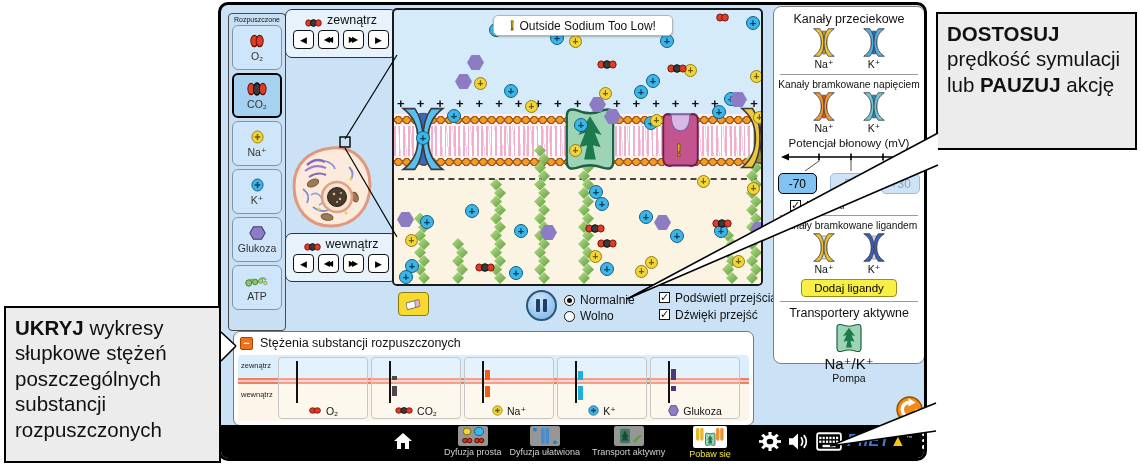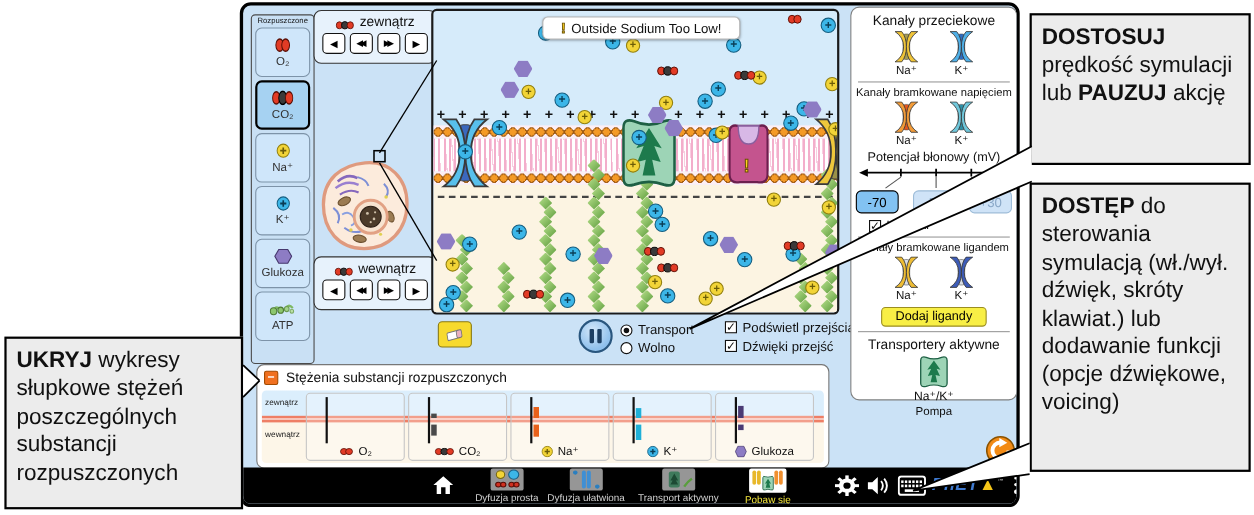--- a/index.html
+++ b/index.html
@@ -573,21 +573,21 @@
             </g>
           </svg></span>
     </button>
     <button id="pause-btn">
         <i></i>
         <i></i>
       </button>
     <div id="speed-radios">
         <div class="radio-row">
           <span class="radio on"></span>
-          <span>Transport</span>
+          <span>Normalnie</span>
         </div>
         <div class="radio-row">
           <span class="radio"></span>
           <span>Wolno</span>
         </div>
       </div>
     <div id="transition-checks">
         <div class="check-row">
           <span class="checkbox">✓</span>
           <span>Podświetl przejścia</span>
@@ -763,40 +763,40 @@
       </div>
       <button id="add-ligands">Dodaj ligandy</button>
       <div class="rp-sep"></div>
       <div class="rp-title">Transportery aktywne</div>
       <div class="rp-trow">
         <div class="rp-tr">
           <span class="pi2"><svg viewBox="0 0 30 34" width="100%" height="100%" preserveAspectRatio="none">
                 <path d="M3,6 Q3,1.5 8,3 Q15,6 22,3 Q27,1.5 27,6 L27,28 Q27,32.5 22,31 Q15,28.5 8,31 Q3,32.5 3,28 Z" fill="#9dd4b6" stroke="#1e6044" stroke-width="1.2"></path>
    <path d="M15,6 L21,15 L17.5,14 L20.5,21 L16.5,20 L18,27 L12,27 L13.5,20 L9.5,21 L12.5,14 L9,15 Z" fill="#1d7a4c"></path>
               </svg></span>
-          <span class="l1" style="font-size:11px;">Na⁺/K⁺</span>
+          <span class="l1" style="font-size:15px;">Na⁺/K⁺</span>
           <span style="font-size:10.5px;">Pompa</span>
         </div>
       </div>
     </div>
 
     <button id="reset-btn">
       <span style="display:block;width:27px;height:27px;"><svg viewBox="0 0 26 26" width="100%" height="100%" preserveAspectRatio="none">
             <circle cx="13" cy="13" r="12" fill="#f28b15" stroke="#8a5200" stroke-width="1.4"></circle>
             <path d="M13,6 a7,7 0 1 0 7,7" stroke="#fff" stroke-width="3.4" fill="none"></path>
             <polygon points="12,2.2 12,10.2 19,6.2" fill="#fff"></polygon>
           </svg></span>
     </button>
 
     <div id="navbar">
       <span id="home-btn"><svg viewBox="0 0 20 18" width="100%" height="100%" preserveAspectRatio="none">
             <path d="M10,1 L19,9 L16,9 L16,17 L12,17 L12,11 L8,11 L8,17 L4,17 L4,9 L1,9 Z" fill="#fff"></path>
           </svg></span>
       <div id="nav-tabs">
-          <div class="tab" style="margin-left: 4px;">
+          <div class="tab" style="margin-left: 16px;">
             <span class="thumb">
               <svg viewBox="0 0 30 22" width="100%" height="100%" preserveAspectRatio="none">
                 <circle cx="9" cy="6" r="3.8" fill="#f2d437" stroke="#7a6a10" stroke-width="1"></circle>
                 <circle cx="21" cy="6" r="4.6" fill="#3cb6e8" stroke="#1a5f86" stroke-width="1"></circle>
                 <circle cx="7" cy="16" r="2.4" fill="#d03020" stroke="#5a0d06" stroke-width="1"></circle>
                 <circle cx="11.5" cy="16" r="2.4" fill="#d03020" stroke="#5a0d06" stroke-width="1"></circle>
                 <circle cx="19" cy="16" r="2.4" fill="#d03020" stroke="#5a0d06" stroke-width="1"></circle>
                 <circle cx="23.5" cy="16" r="2.4" fill="#d03020" stroke="#5a0d06" stroke-width="1"></circle>
               </svg>
             </span>
@@ -872,21 +872,20 @@
       <span id="phet-brand"><span>PhET</span><span class="spark">▲</span><sup>™</sup></span>
       <span id="dots-menu">
           <i></i>
           <i></i>
           <i></i>
         </span>
     </div>
   </div>
 
   <div class="callout" id="callout-speed"><span class="co-text"><b>DOSTOSUJ</b><span> prędkość symulacji lub </span><b>PAUZUJ</b><span> akcję</span></span></div>
-  <div class="callout" id="callout-access"><span class="co-text"><b>DOSTĘP</b><span> do sterowania symulacją (wł./wył. dźwięk, skróty klawiat.) lub dodawanie funkcji (opcje dźwiękowe, voicing)</span></span></div>
   <div class="callout" id="callout-hide"><span class="co-text"><b>UKRYJ</b><span> wykresy słupkowe stężeń poszczególnych substancji rozpuszczonych</span></span></div>
 
   <svg id="leaders" width="1140" height="468">
     <polygon points="938,133 627,299 938,165" fill="#fff"></polygon>
     <path d="M627,299 L938,133 M627,299 L938,165" stroke="#000" stroke-width="1.6" fill="none"></path>
     <polygon points="936,403 830,446 936,431" fill="#fff"></polygon>
     <path d="M830,446 L936,403 M830,446 L936,431" stroke="#000" stroke-width="1.6" fill="none"></path>
     <polygon points="221,332 236,346 221,361" fill="#fff"></polygon>
     <path d="M236,346 L221,332 M236,346 L221,361" stroke="#000" stroke-width="1.6" fill="none"></path>
   </svg>

